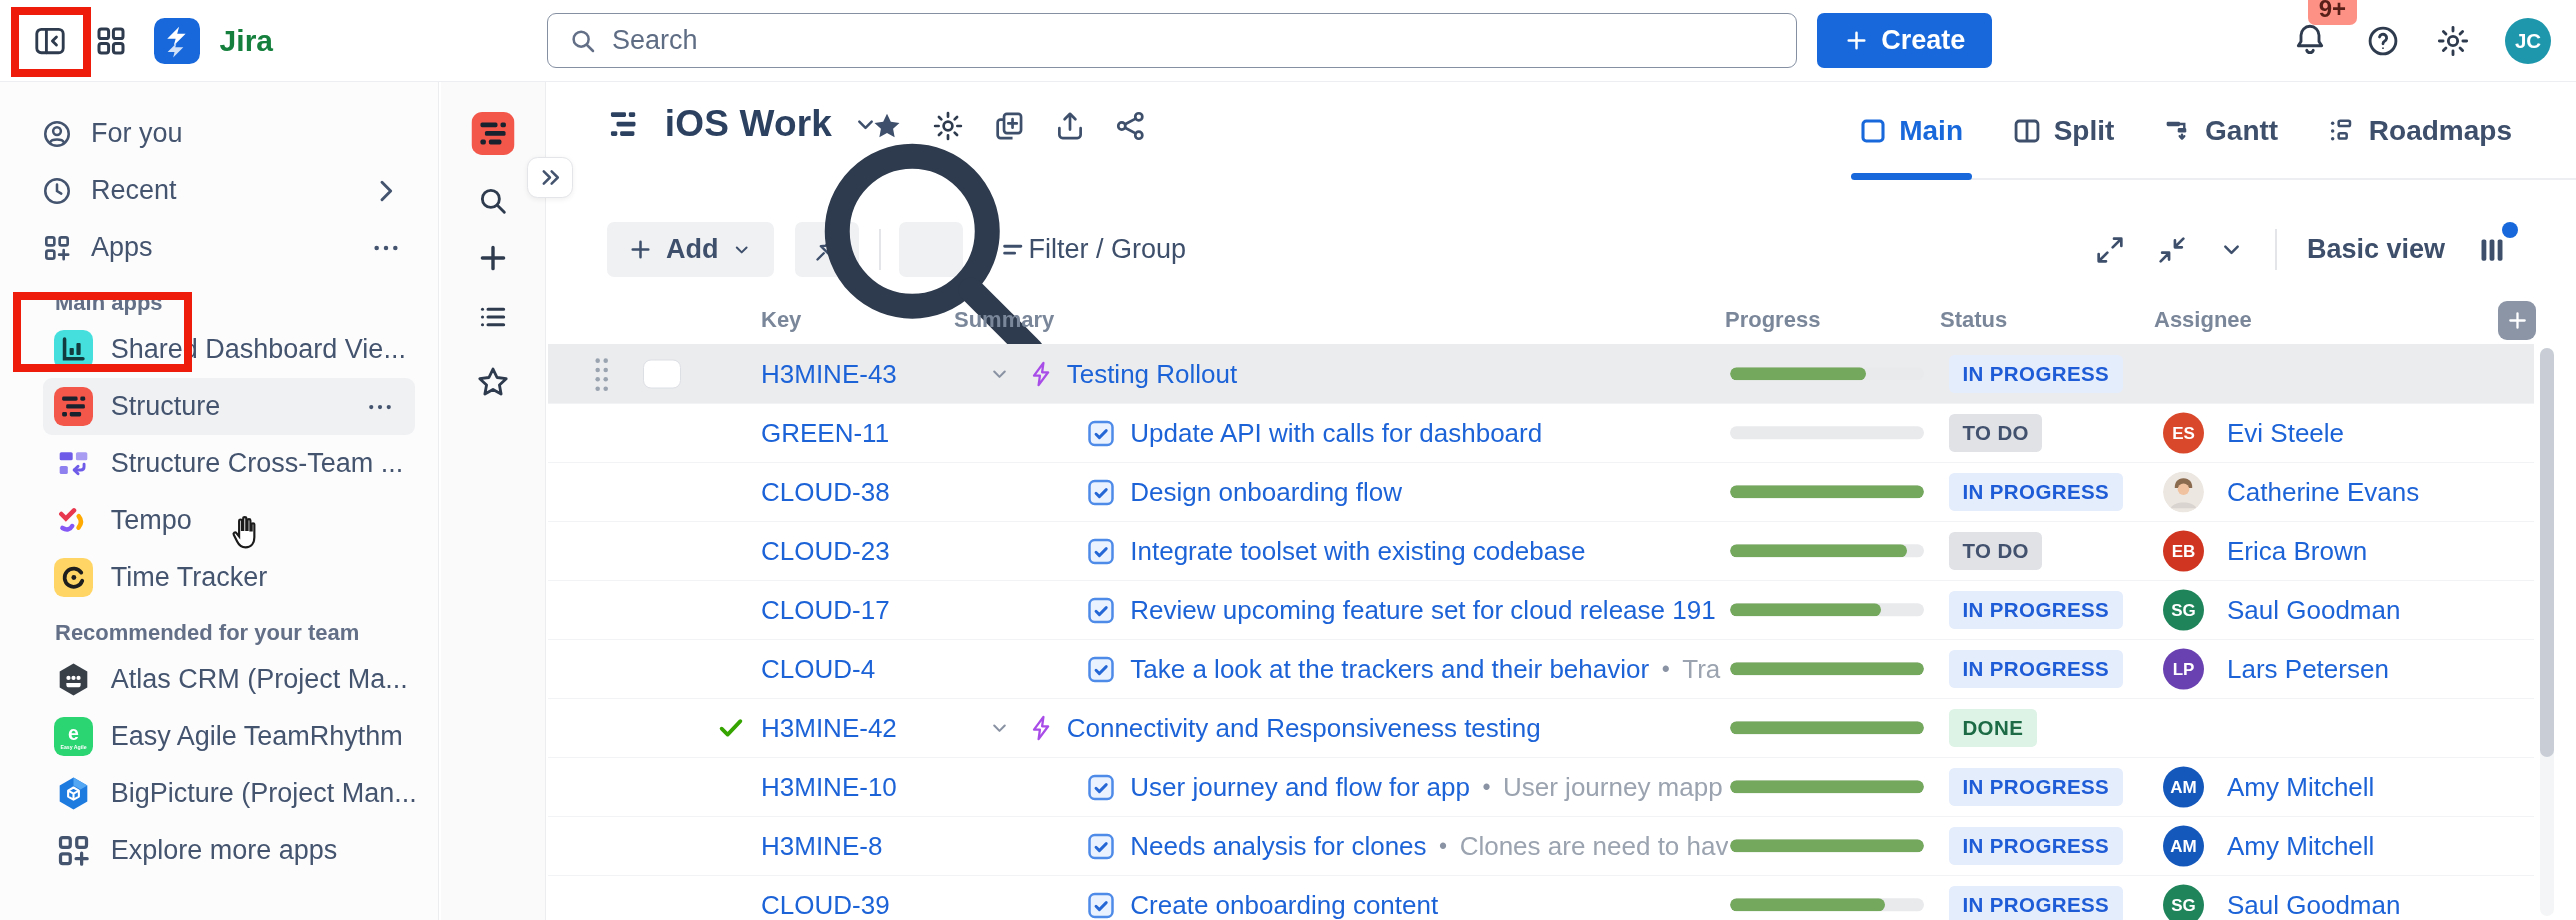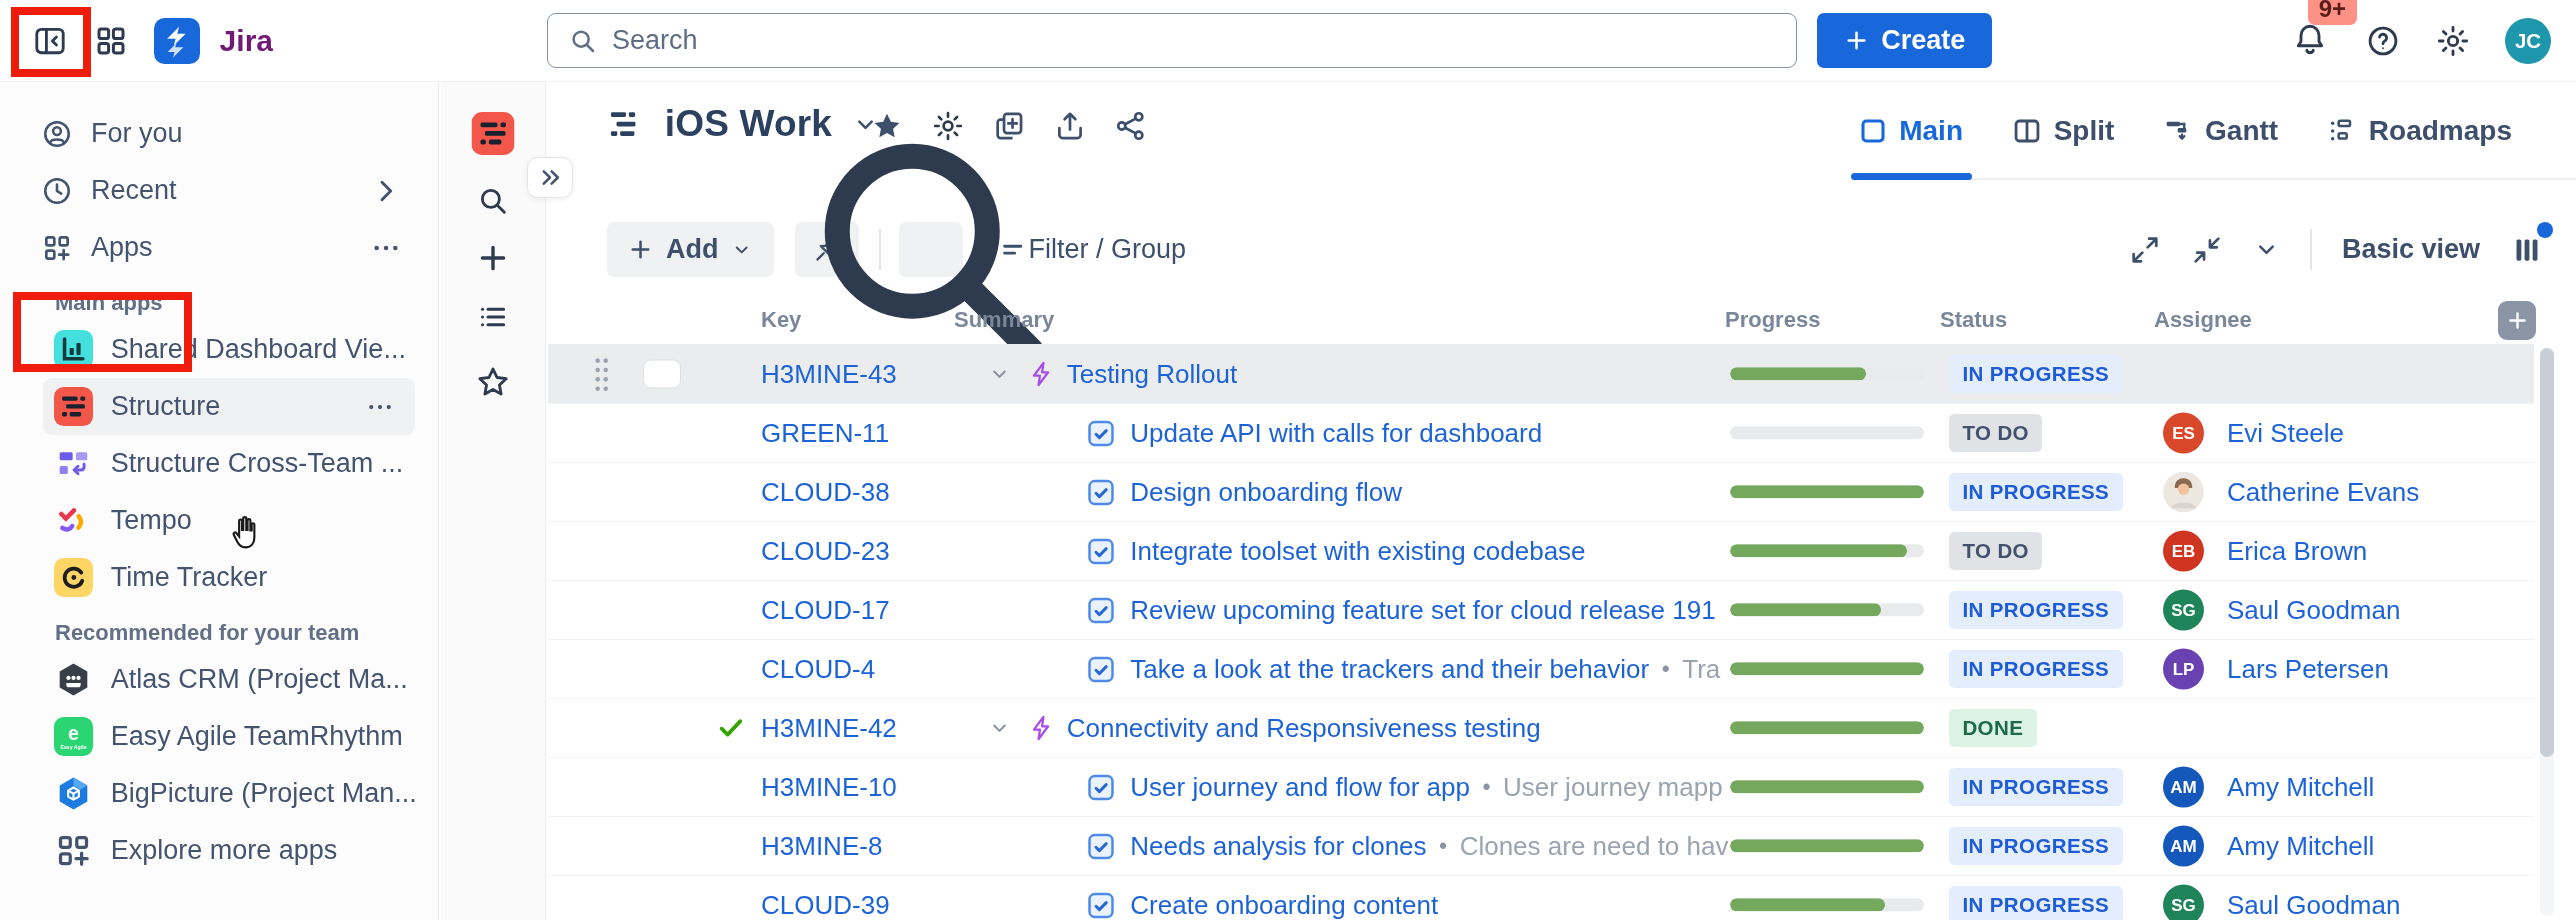--- a/index.html
+++ b/index.html
@@ -9,21 +9,21 @@
   .ic { display:inline-block; line-height:0; flex:none; }
   .ic svg { width:100%; height:100%; display:block; }
 
   
   .topbar { position:absolute; left:0; top:0; width:2576px; height:82px; background:#fff;
     border-bottom:1.8px solid #EDEEF1; display:flex; align-items:center; }
   .tb-left { display:flex; align-items:center; gap:25px; padding-left:32px; width:547px; flex:none; }
   .ic-40 { width:36px; height:36px; }
   .ic-34 { width:30px; height:30px; }
   .jira-logo { width:46px; height:46px; }
-  .jira-name { font-size:30px; font-weight:bold; color:#701a75; margin-left:-5.4px; }
+  .jira-name { font-size:30px; font-weight:bold; color:#15803d; margin-left:-5.4px; }
   .tb-mid { flex:1; display:flex; align-items:center; }
   .searchbox { width:1250px; height:55px; border:1.8px solid #8590A2; border-radius:9px;
     display:flex; align-items:center; gap:14.3px; padding:0 19.7px; color:#626F86; background:#fff; }
   .searchbox .ph { font-size:27px; color:#5E6C84; }
   .create-btn { margin-left:19.7px; height:55px; padding:0 27px; background:var(--accent,#1868DB);
     color:#fff; border-radius:7.1px; display:flex; align-items:center; gap:12.5px; font-size:27px; font-weight:bold; }
   .create-btn .ic { width:25px; height:25px; }
   .tb-right { display:flex; align-items:center; gap:34px; padding-right:25px; margin-left:auto; }
   .bell-wrap { position:relative; width:39px; height:39px; }
   .badge { position:absolute; left:16px; top:-29px; background:#FD9186; color:#571F17; font-weight:bold;
@@ -79,21 +79,21 @@
   .toolbar { position:absolute; left:0; top:132px; right:0; height:71px; display:flex; align-items:center; }
   .tbtn { height:55px; background:#F0F1F3; border-radius:7.1px; display:flex; align-items:center; justify-content:center; gap:12.5px; color:#3D4F6B; }
   .add-btn { margin-left:59px; padding:0 21.4px; font-size:27px; font-weight:bold; }
   .add-btn .ic-p { width:25px; height:25px; } .add-btn .ic-c { width:21.4px; height:21.4px; }
   .sq-btn { width:64px; margin-left:21.4px; }
   .sq-btn .ic { width:30px; height:30px; }
   .vdiv { width:1.8px; height:41px; background:#E3E5E8; margin-left:19.7px; }
   .sq-btn2 { width:64px; margin-left:18px; }
   .filter-group { display:flex; align-items:center; margin-left:36px; font-size:27px; color:#3D4F6B; }
   .filter-group .ic { width:30px; height:30px; }
-  .tb-right2 { margin-left:auto; display:flex; align-items:center; gap:30px; padding-right:32px; }
+  .tb-right2 { margin-left:auto; display:flex; align-items:center; gap:30px; padding-right:67px; }
   .tb-right2 .ic { width:32px; height:32px; }
   .view-name { font-size:27px; font-weight:bold; color:#3D4F6B; }
   .cols-wrap { position:relative; width:34px; height:34px; }
   .cols-wrap .dot { position:absolute; right:-9px; top:-10.7px; width:16px; height:16px; border-radius:50%; background:var(--accent,#1868DB); }
 
   
   .thead { position:absolute; left:0; top:215px; width:2028px; height:46px; }
   .th { position:absolute; top:50%; transform:translateY(-50%); font-size:22px; font-weight:bold; color:#7A8699; }
   .th0{left:213px}.th1{left:406px}.th2{left:1177px}.th3{left:1392px}.th4{left:1606px}
   .add-col { position:absolute; left:1950px; top:3.6px; width:38px; height:39px; background:#8B95A6;

